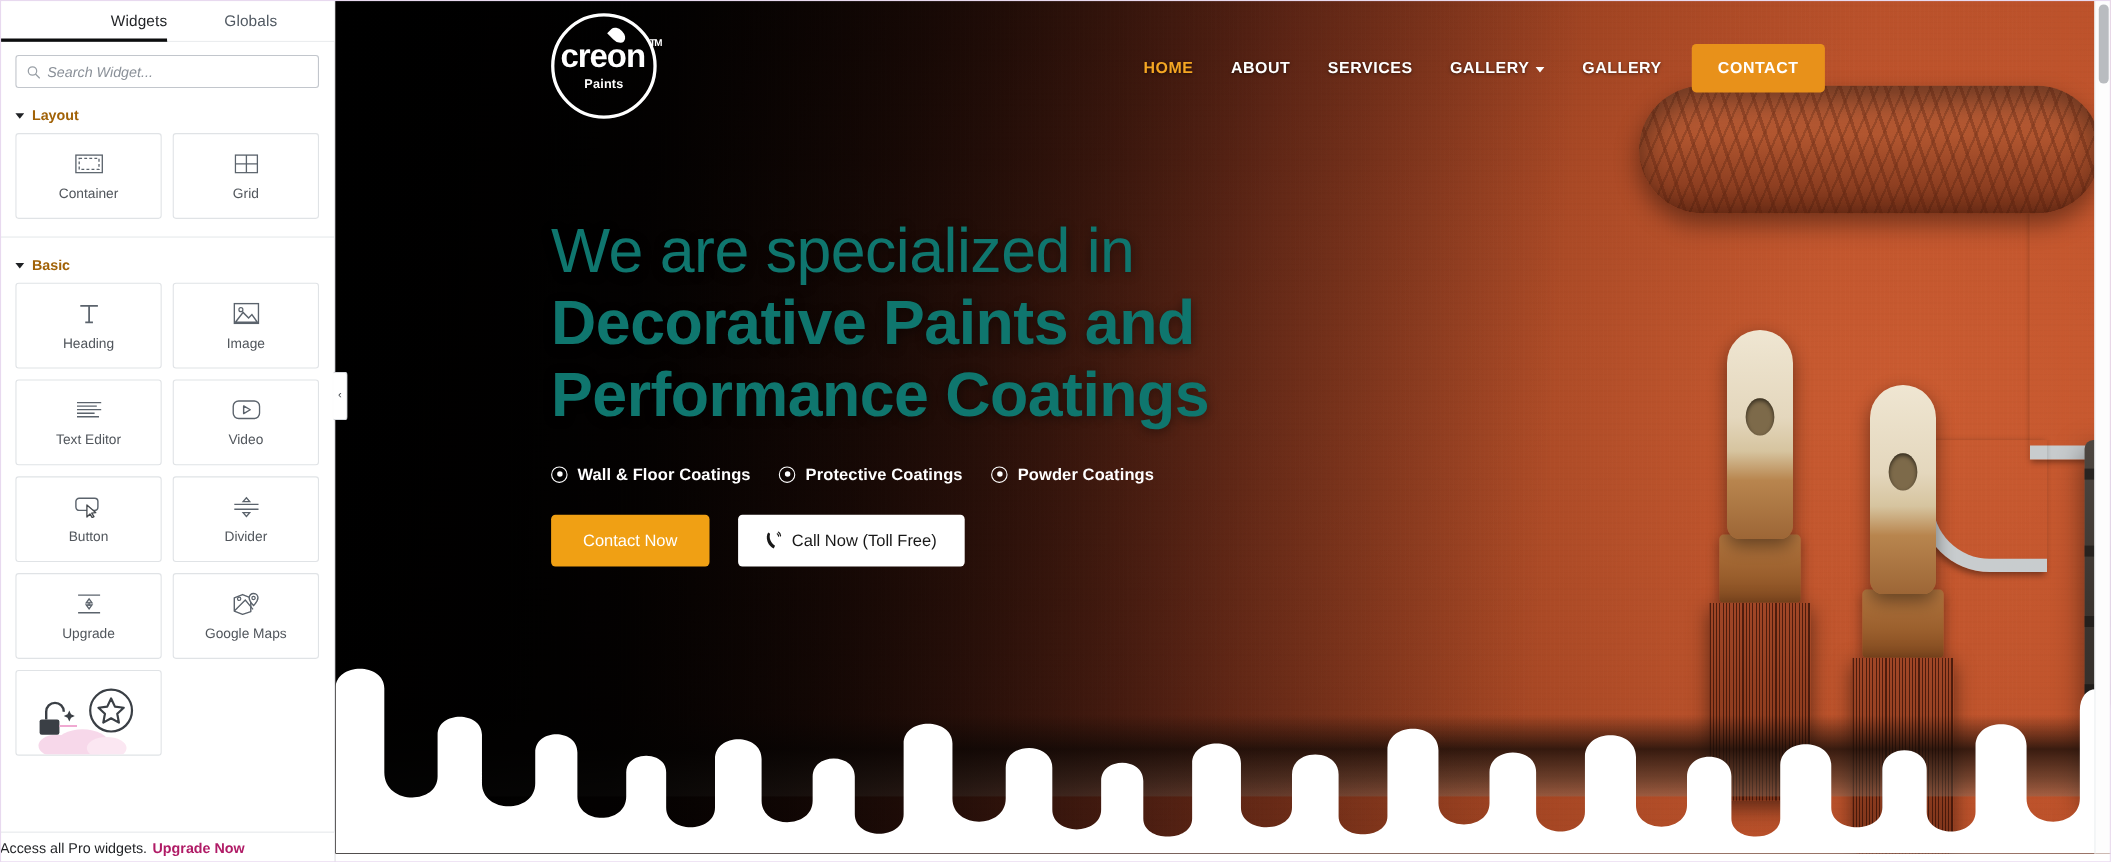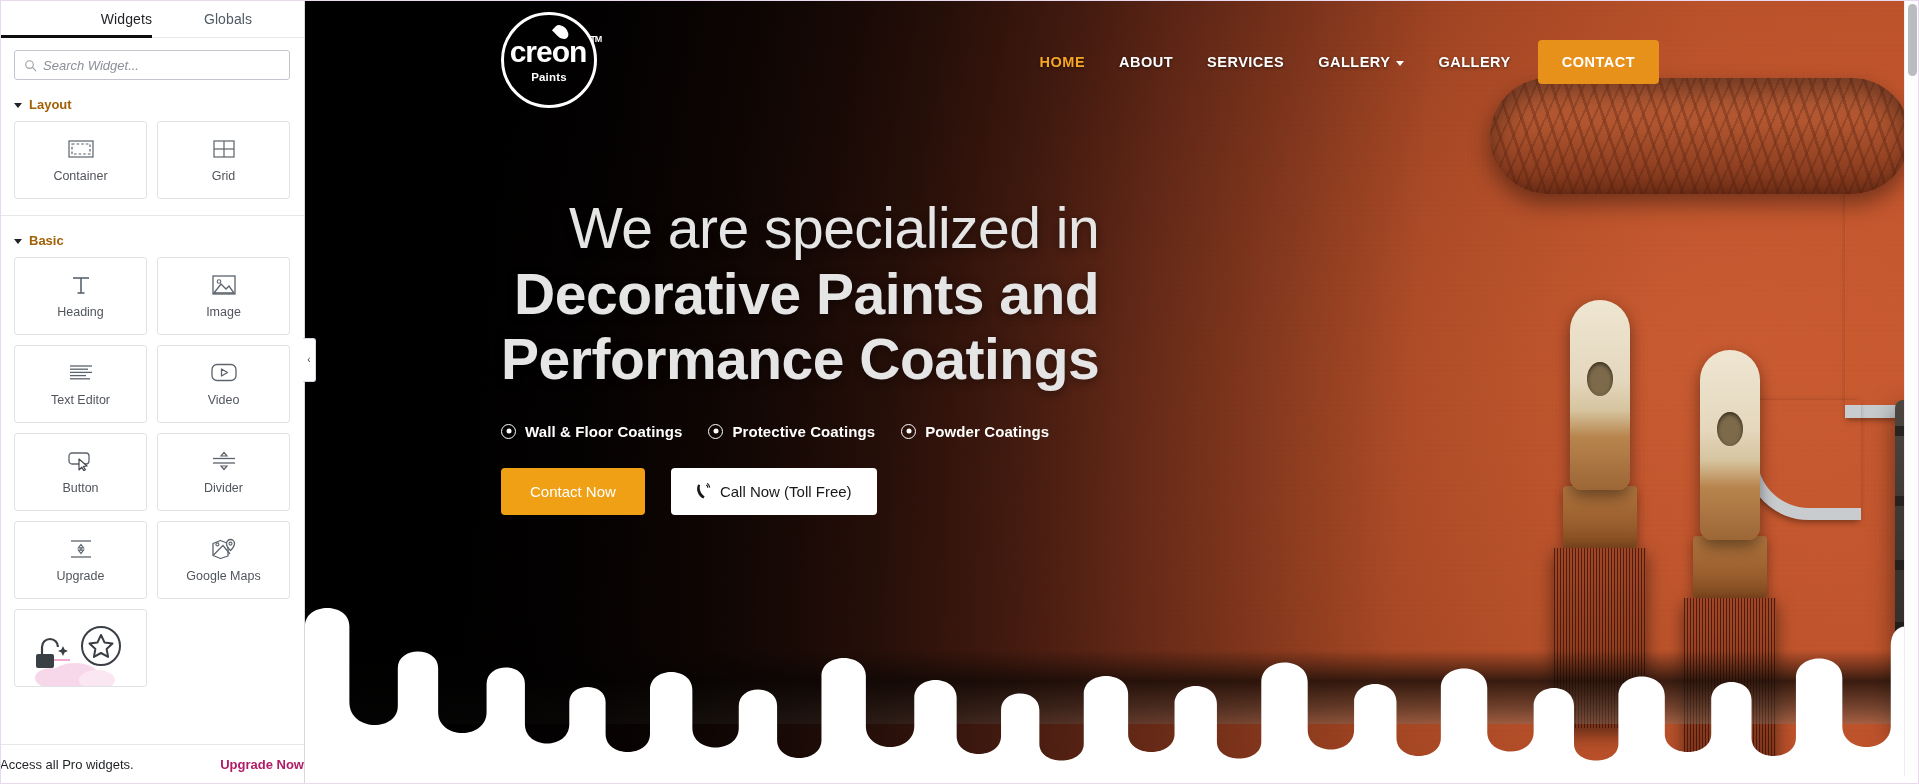--- a/index.html
+++ b/index.html
@@ -86,23 +86,23 @@
 
   .divider-row { height: 1px; background: #e6e9ec; margin: 6px 0 0 0; }
 
   .pro-card {
     height: 78px; border: 1px solid #e0e3e6; border-radius: 3px;
     overflow: hidden; position: relative; background: #fff;
   }
 
   .promo {
     position: absolute; left: 0; right: 0; bottom: 0;
-    height: 40px; background: #fff;
+    height: 28px; background: #fff;
     border-top: 1px solid #e6e9ec;
-    display: flex; align-items: center; justify-content: space-between;
+    display: flex; align-items: center; justify-content: flex-start;
     font-size: 13px; color: #1f2124; gap: 5px;
   }
   .promo a { color: #b01b66; text-decoration: none; font-weight: bold; cursor: pointer; }
 
   
   .collapse-tab {
     position: absolute; right: -12px; top: 338px;
     width: 13px; height: 44px;
     background: #fff;
     border: 1px solid #d5d8dc; border-left: 0;
@@ -274,24 +274,23 @@
     font-size: 14.5px; font-weight: bold; letter-spacing: .5px;
     padding: 14px 24px; border-radius: 4px; border: 0;
     cursor: pointer; margin-left: 10px;
     font-family: "Liberation Sans", sans-serif;
     text-align: right;
   }
 
   
   .hero-body { position: absolute; left: 196px; top: 196px; z-index: 12; }
   .hero-h1 {
-    color: #e5e5e5; font-size: 57px; line-height: 1.15;
+    color: #0f766e; font-size: 57px; line-height: 1.15;
     letter-spacing: -0.5px;
     text-shadow: 0 2px 10px rgba(0,0,0,.45);
-    text-align: right;
   }
   .hero-h1 .thin { font-weight: normal; }
   .hero-h1 .bold { font-weight: bold; }
 
   .features {
     display: flex; align-items: center; gap: 26px; margin-top: 30px;
   }
   .feature { display: flex; align-items: center; gap: 9px; }
   .feature .dot-icon {
     width: 15px; height: 15px; border-radius: 50%;

